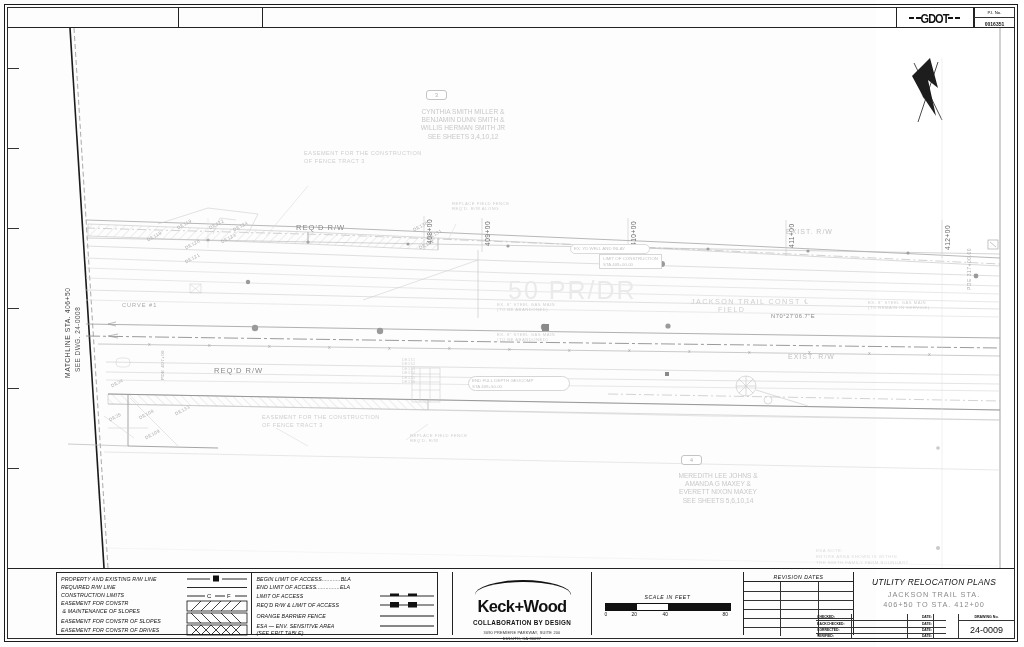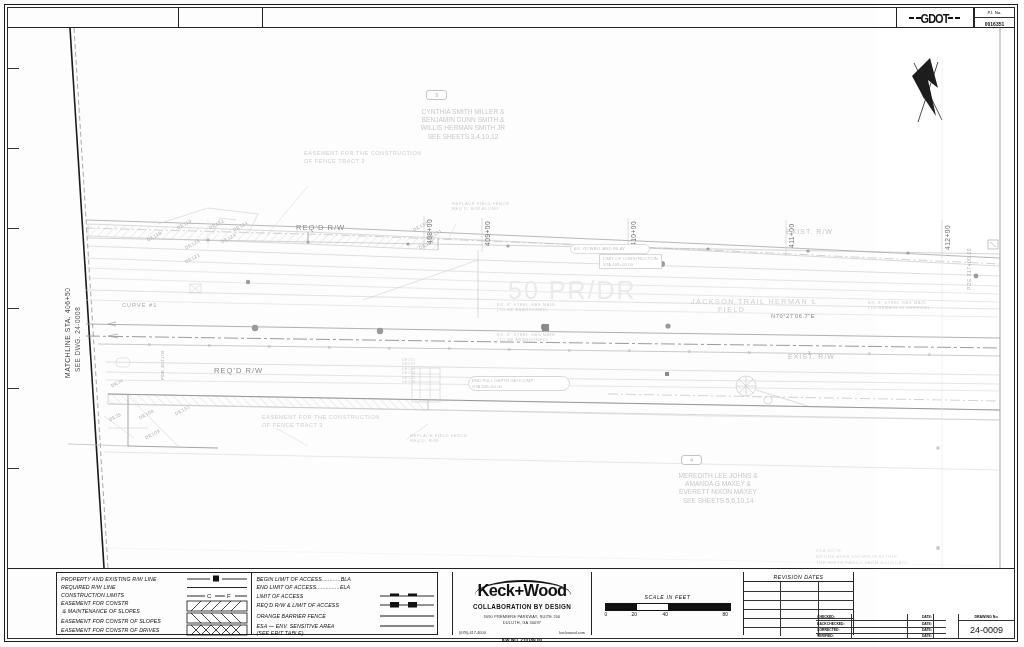--- a/index.html
+++ b/index.html
@@ -71,21 +71,21 @@
   .leg-col{position:relative;height:100%;}
   .leg-col.a{width:196px;border-right:0.8px solid #222;}
   .leg-col.b{width:186px;}
   .leg-row{font-size:5.3px;color:#111;font-family:"Liberation Sans",sans-serif;
            font-style:italic;white-space:pre;letter-spacing:0.1px;}
 
   .kw{position:absolute;left:452px;top:572px;width:140px;height:63px;
       border-left:0.8px solid #222;border-right:0.8px solid #222;
       box-sizing:border-box;text-align:center;}
   .kw-name{font-size:16.5px;font-weight:bold;color:#111;letter-spacing:-0.6px;
-           margin-top:9px;text-align:center;}
+           margin-top:25px;text-align:center;}
   .kw-tag{font-size:6.3px;font-weight:bold;color:#111;letter-spacing:0.3px;margin-top:3px;}
   .kw-addr{font-size:3.9px;color:#333;letter-spacing:0.2px;margin-top:4px;line-height:1.5;}
   .kw-cont{font-size:3.9px;color:#333;margin-top:4px;display:flex;
            justify-content:space-between;padding:0 6px;}
   .kw-no{font-size:4.6px;font-weight:bold;color:#111;margin-top:3px;}
   .kw-arc{position:absolute;left:22px;top:8px;width:96px;height:13px;
           border-top:2.2px solid #111;border-radius:50%/100% 100% 0 0;}
 
   .scalebox{position:absolute;left:592px;top:572px;width:152px;height:63px;
             border-right:0.8px solid #222;box-sizing:border-box;}
@@ -376,21 +376,21 @@
     <div class="plan-txt t-faint" style="left:254px;top:394px;font-size:5.6px;">OF FENCE TRACT 3</div>
 
     <div class="plan-txt t-dark" style="left:288px;top:195px;font-size:7.6px;letter-spacing:1px;">REQ'D R/W</div>
     <div class="plan-txt t-dark" style="left:206px;top:338px;font-size:7.6px;letter-spacing:1px;">REQ'D R/W</div>
 
     <div class="plan-txt" style="left:778px;top:200px;font-size:7px;color:#c4c4c4;letter-spacing:1px;">EXIST. R/W</div>
     <div class="plan-txt" style="left:780px;top:325px;font-size:7px;color:#c0c0c0;letter-spacing:1px;">EXIST. R/W</div>
 
     <div class="plan-txt t-mid" style="left:114px;top:274px;font-size:5.6px;letter-spacing:1px;">CURVE #1</div>
 
-    <div class="plan-txt" style="left:683px;top:268px;font-size:7.2px;color:#cfcfcf;letter-spacing:1.4px;">JACKSON TRAIL HERMAN ℄</div>
+    <div class="plan-txt" style="left:683px;top:268px;font-size:7.2px;color:#cfcfcf;letter-spacing:1.4px;">JACKSON TRAIL CONST ℄</div>
     <div class="plan-txt" style="left:710px;top:277px;font-size:7.2px;color:#cfcfcf;letter-spacing:1.4px;">FIELD</div>
 
     <div class="plan-txt t-dark" style="left:763px;top:285px;font-size:5.8px;">N70°27'06.7"E</div>
 
     <div class="callout" style="left:591px;top:226px;">LIMIT OF CONSTRUCTION
 STA 409+00.00</div>
     <div class="callout callout-r" style="left:460px;top:348px;width:94px;">END FULL DEPTH GEOCOMP
 STA 409+50.00</div>
     <div class="plan-txt t-faint" style="left:444px;top:173px;font-size:4.2px;line-height:1.2;">REPLACE FIELD FENCE
 REQ'D. R/W ALONG</div>
@@ -575,20 +575,25 @@
       <div class="h" style="top:9px"></div>
         <div class="h" style="top:18px"></div>
       <div class="h" style="top:27px"></div>
         <div class="h" style="top:36px"></div>
       <div class="h" style="top:45px"></div>
       <div class="v" style="left:36px"></div>
         <div class="v" style="left:74px"></div>
     </div>
   </div>
 
+  <div class="titlearea">
+    <div class="t-main">UTILITY RELOCATION PLANS</div>
+    <div class="t-sub">JACKSON  TRAIL  STA.</div>
+    <div class="t-sub2">406+50  TO  STA.  412+00</div>
+  </div>
 
   <div class="checkblk">
     <div class="ck-rows">
       <div class="ck-row">
         <div class="ck-lbl">CHECKED:</div>
         <div class="ck-blank"></div>
         <div class="ck-date">DATE:</div>
         <div class="ck-blank2"></div>
       </div>
       <div class="ck-row">

